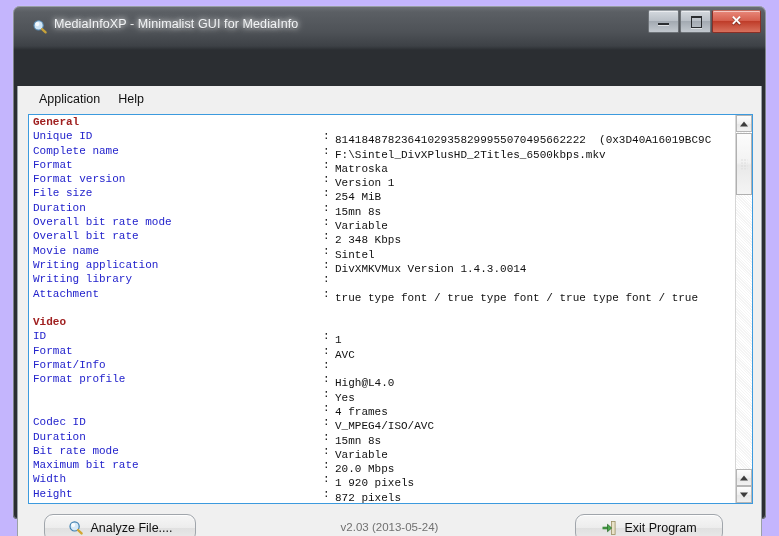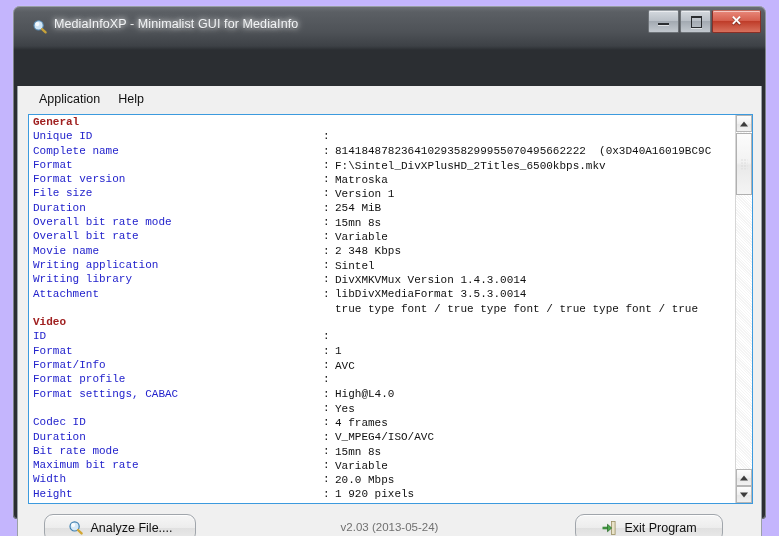--- a/index.html
+++ b/index.html
@@ -202,21 +202,21 @@
   }
   .rline .colon {
     position: absolute;
     left: 294px;
     top: 0;
     color: #101010;
   }
   .rline .val {
     position: absolute;
     left: 306px;
-    top: 15px;
+    top: 4px;
     color: #101010;
   }
   .rline.blank { height: 14.3px; }
 
   
   .vscroll {
     position: absolute;
     right: 0;
     top: 0;
     width: 17px;
@@ -366,29 +366,29 @@
             <div class="rline"><span class="lbl">Unique ID</span><span class="colon">:</span><span class="val">81418487823641029358299955070495662222  (0x3D40A16019BC9C</span></div>
             <div class="rline"><span class="lbl">Complete name</span><span class="colon">:</span><span class="val">F:\Sintel_DivXPlusHD_2Titles_6500kbps.mkv</span></div>
             <div class="rline"><span class="lbl">Format</span><span class="colon">:</span><span class="val">Matroska</span></div>
             <div class="rline"><span class="lbl">Format version</span><span class="colon">:</span><span class="val">Version 1</span></div>
             <div class="rline"><span class="lbl">File size</span><span class="colon">:</span><span class="val">254 MiB</span></div>
             <div class="rline"><span class="lbl">Duration</span><span class="colon">:</span><span class="val">15mn 8s</span></div>
             <div class="rline"><span class="lbl">Overall bit rate mode</span><span class="colon">:</span><span class="val">Variable</span></div>
             <div class="rline"><span class="lbl">Overall bit rate</span><span class="colon">:</span><span class="val">2 348 Kbps</span></div>
             <div class="rline"><span class="lbl">Movie name</span><span class="colon">:</span><span class="val">Sintel</span></div>
             <div class="rline"><span class="lbl">Writing application</span><span class="colon">:</span><span class="val">DivXMKVMux Version 1.4.3.0014</span></div>
-            <div class="rline"><span class="lbl">Writing library</span><span class="colon">:</span><span class="val">libDivXMediaFormat 3.5.3.0014</span></div>
+            <div class="rline"><span class="lbl">Writing library</span><span class="colon">:</span></div>
             <div class="rline"><span class="lbl">Attachment</span><span class="colon">:</span><span class="val">true type font / true type font / true type font / true</span></div>
             <div class="rline blank"></div>
             <div class="rline"><span class="sec">Video</span></div>
             <div class="rline"><span class="lbl">ID</span><span class="colon">:</span><span class="val">1</span></div>
             <div class="rline"><span class="lbl">Format</span><span class="colon">:</span><span class="val">AVC</span></div>
             <div class="rline"><span class="lbl">Format/Info</span><span class="colon">:</span></div>
             <div class="rline"><span class="lbl">Format profile</span><span class="colon">:</span><span class="val">High@L4.0</span></div>
-            <div class="rline"><span class="lbl">Format settings, CABAC</span><span class="colon">:</span><span class="val">Yes</span></div>
+            <div class="rline"><span class="colon">:</span><span class="val">Yes</span></div>
             <div class="rline"><span class="colon">:</span><span class="val">4 frames</span></div>
             <div class="rline"><span class="lbl">Codec ID</span><span class="colon">:</span><span class="val">V_MPEG4/ISO/AVC</span></div>
             <div class="rline"><span class="lbl">Duration</span><span class="colon">:</span><span class="val">15mn 8s</span></div>
             <div class="rline"><span class="lbl">Bit rate mode</span><span class="colon">:</span><span class="val">Variable</span></div>
             <div class="rline"><span class="lbl">Maximum bit rate</span><span class="colon">:</span><span class="val">20.0 Mbps</span></div>
             <div class="rline"><span class="lbl">Width</span><span class="colon">:</span><span class="val">1 920 pixels</span></div>
             <div class="rline"><span class="lbl">Height</span><span class="colon">:</span><span class="val">872 pixels</span></div>
           </div>
 
         <div class="vscroll">

